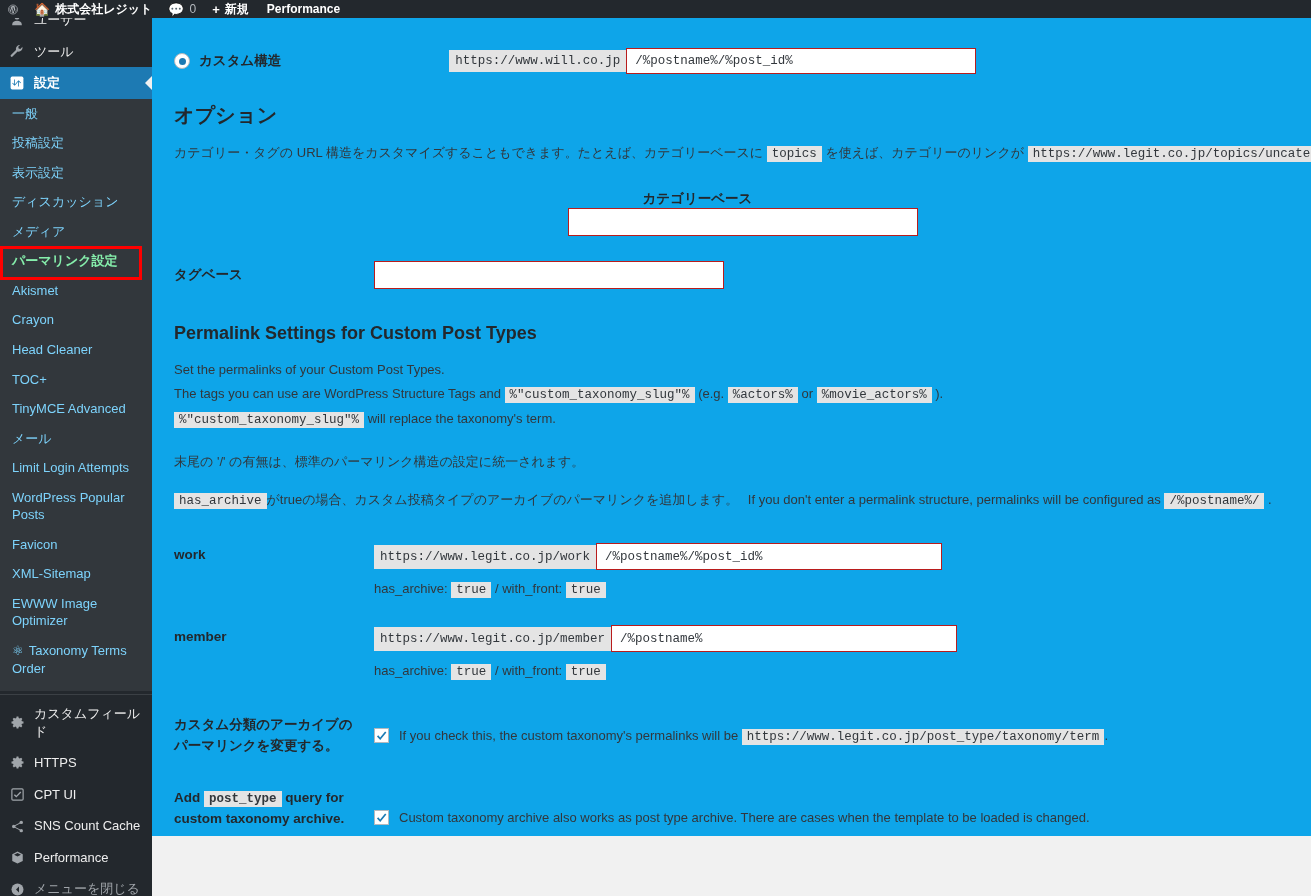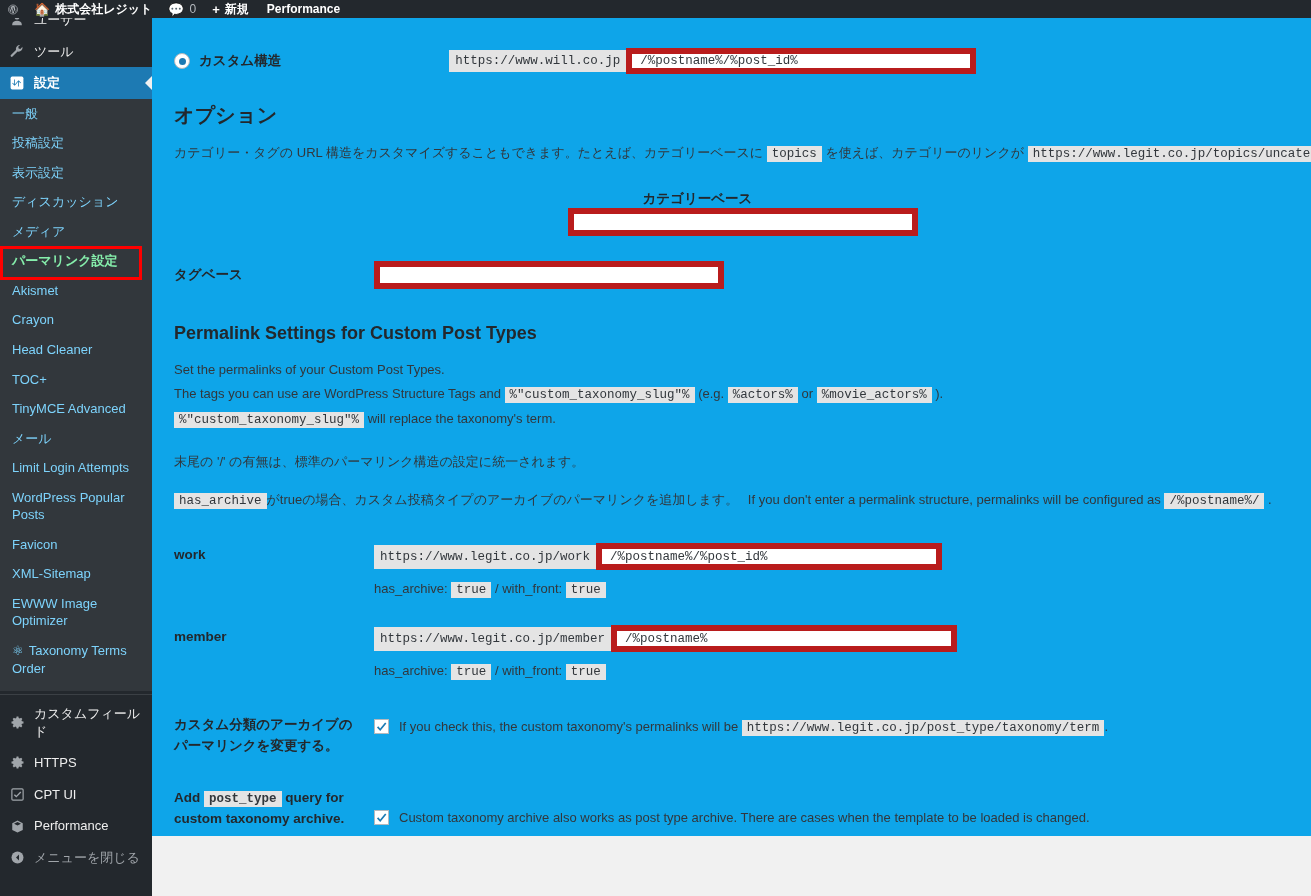--- a/index.html
+++ b/index.html
@@ -108,21 +108,21 @@
     width: 7px; height: 7px; border-radius: 50%; background: #1d7ab3;
   }
   .radio-label { font-size: 13.5px; font-weight: 700; color: #23282d; }
   .struct-prefix {
     margin-left: 168px;
     font-family: "Liberation Mono","DejaVu Sans Mono", monospace;
     font-size: 12.5px; background: #e4e4e4; color: #32373c;
     padding: 4px 6px;
   }
   .txt {
-    border: 6px solid #b91c1c; background: #fff;
+    border: 1px solid #b91c1c; background: #fff;
     height: 26px; padding: 2px 8px;
     font-family: "Liberation Mono","DejaVu Sans Mono", monospace;
     font-size: 12.5px; color: #32373c;
     outline: none;
   }
   .txt.struct { width: 350px; }
   .h2 {
     font-size: 20px; font-weight: 700; color: #23282d;
     margin: 28px 0 0 22px; letter-spacing: .2px;
   }
@@ -299,20 +299,31 @@
       <div class="m-item top-level">
         <span class="m-ico">
           <svg width="15" height="15" viewBox="0 0 20 20">
               <rect x="2.5" y="2.5" width="15" height="15" rx="1.5" fill="none" stroke="#a0a5aa" stroke-width="1.6"></rect>
               <path d="M5.8 10.2l2.6 2.6 6-6.2" fill="none" stroke="#a0a5aa" stroke-width="1.8"></path>
             </svg>
         </span>
         <span class="m-lbl">CPT UI</span>
       </div>
 
+      <div class="m-item top-level">
+        <span class="m-ico">
+          <svg width="15" height="15" viewBox="0 0 20 20">
+              <circle cx="15" cy="4.5" r="2.3"></circle>
+              <circle cx="15" cy="15.5" r="2.3"></circle>
+              <circle cx="5" cy="10" r="2.3"></circle>
+              <path d="M6.6 8.9l7-3.6M6.6 11.1l7 3.6" stroke="#a0a5aa" stroke-width="1.3" fill="none"></path>
+            </svg>
+        </span>
+        <span class="m-lbl">SNS Count Cache</span>
+      </div>
 
       <div class="m-item top-level">
         <span class="m-ico">
           <svg width="15" height="15" viewBox="0 0 20 20">
               <path d="M10 2L3 5.5v9L10 18l7-3.5v-9L10 2zm0 2l4.6 2.3L10 8.6 5.4 6.3 10 4z"></path>
             </svg>
         </span>
         <span class="m-lbl">Performance</span>
       </div>
 
@@ -416,21 +427,21 @@
         </div>
         <div class="cpt-line2">
           <span>has_archive:</span>
           <span class="code">true</span>
           <span>/ with_front:</span>
           <span class="code">true</span>
         </div>
       </div>
     </div>
 
-    <div class="cb-row" style="margin-top:36px;">
+    <div class="cb-row" style="margin-top:36px;align-items:center;">
       <div class="cb-label">カスタム分類のアーカイブのパーマリンクを変更する。</div>
       <div class="cb-side">
         <span class="checkbox">
           <svg width="13" height="13" viewBox="0 0 20 20">
               <path d="M4 10.5l4 4.5L16.5 4.5" fill="none" stroke="#1d7ab3" stroke-width="2.6"></path>
             </svg>
         </span>
         <span class="cb-text">
           <span>If you check this, the custom taxonomy's permalinks will be</span>
           <span class="code">https://www.legit.co.jp/post_type/taxonomy/term</span><span>.</span>

